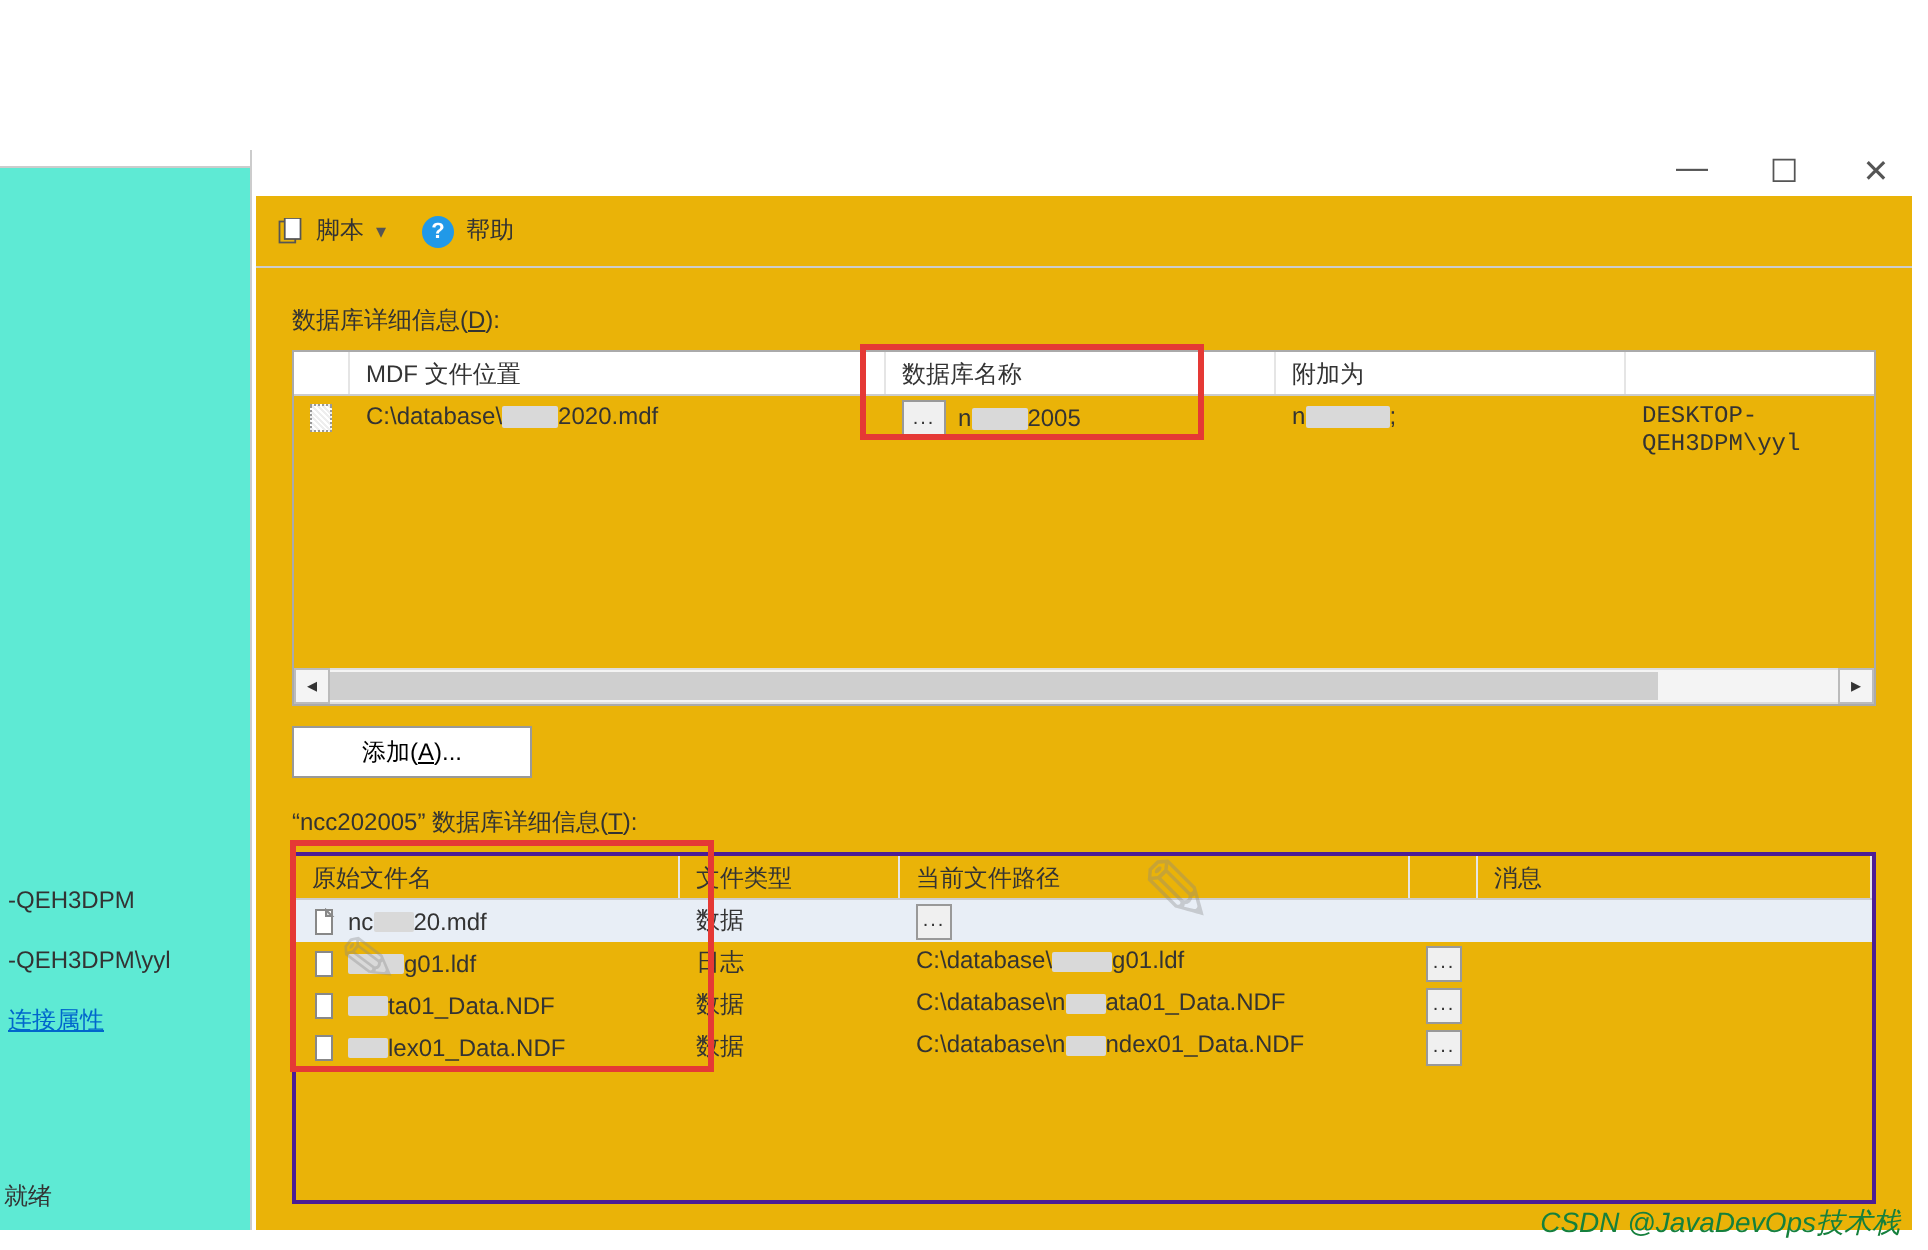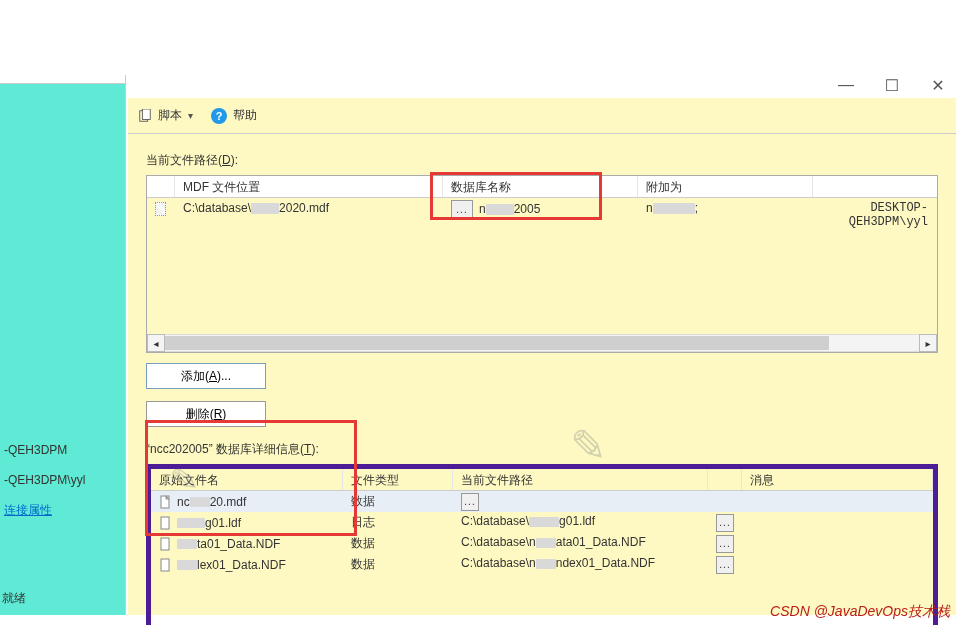--- a/index.html
+++ b/index.html
@@ -9,21 +9,21 @@
     .titlebar span { width: 16px; text-align: center; cursor: default; }
 
     .left-panel { position: absolute; left: 0; top: 75px; width: 126px; height: 540px; border-right: 1px solid #ccc; background: #5eead4; }
     .left-panel-top { height: 9px; border-bottom: 1px solid #ccc; background: #fff; }
     .left-top-label { position: absolute; left: 0; top: -2px; font-size: 12px; color: #333; }
     .left-items { margin-top: 345px; padding: 6px 4px; font-size: 12px; line-height: 30px; }
     .left-items div { white-space: nowrap; }
     .link { color: #0066cc; text-decoration: underline; cursor: pointer; }
     .left-bottom { position: absolute; bottom: 8px; left: 2px; }
 
-    .main { position: absolute; left: 128px; top: 98px; right: 8px; bottom: 10px; background: #fef9c3; }
+    .main { position: absolute; left: 128px; top: 98px; right: 8px; bottom: 10px; background: #eab308; }
 
     .toolbar { height: 36px; border-bottom: 1px solid #ccc; display: flex; align-items: center; gap: 6px; padding: 0 10px; }
     .tb-icon { width: 14px; height: 14px; display: inline-flex; align-items: center; justify-content: center; }
     .tb-text { font-size: 12px; }
     .dropdown-arrow { font-size: 10px; color: #555; margin-right: 12px; }
     .help-icon { width: 16px; height: 16px; border-radius: 50%; background: #2199e8; color: #fff; display: inline-flex; align-items: center; justify-content: center; font-size: 11px; font-weight: bold; }
 
     .content { padding: 18px 18px 8px 18px; }
 
     .section-label { font-size: 12px; margin-bottom: 6px; }
@@ -38,38 +38,38 @@
     .gh-attach { width: 175px; }
     .gh-owner { flex: 1; border-right: none; }
 
     .grid1-row { display: flex; height: 22px; font-size: 12px; }
     .gc { border-right: 1px solid transparent; padding: 3px 8px; font-family: 'Courier New', monospace; font-size: 12px; }
     .gc-sel { width: 28px; display: flex; align-items: center; justify-content: center; }
     .gc-sel .rowmarker { width: 14px; height: 14px; border: 1px dotted #999; background: repeating-linear-gradient(45deg,#eee,#eee 1px,#fff 1px,#fff 2px);}
     .gc-mdf { width: 268px; }
     .gc-dbname { width: 195px; display: flex; align-items: center; gap: 6px; }
     .gc-attach { width: 175px; }
-    .gc-owner { flex: 1; text-align: right; }
+    .gc-owner { flex: 1; }
 
     .ellipsis-btn { width: 22px; height: 18px; border: 1px solid #999; background: #f0f0f0; display: inline-flex; align-items: center; justify-content: center; font-size: 10px; letter-spacing: 1px; cursor: pointer; }
 
     .red-box1 { position: absolute; border: 3px solid #e53935; pointer-events: none; }
     .red-box-dbname { left: 430px; top: 172px; width: 172px; height: 48px; }
 
     .grid1-scroll { position: absolute; left: 0; right: 0; bottom: 0; height: 18px; display: flex; align-items: center; }
     .hscroll-left, .hscroll-right { width: 18px; height: 18px; border: 1px solid #bbb; background: #f4f4f4; display: flex; align-items: center; justify-content: center; font-size: 10px; cursor: pointer;}
     .hscroll-track { flex: 1; height: 18px; border-top: 1px solid #ddd; border-bottom: 1px solid #ddd; background: #f4f4f4; position: relative; }
     .hscroll-thumb { position: absolute; left: 0; top: 1px; height: 14px; width: 88%; background: #cfcfcf; }
 
     .btn-row { display: flex; justify-content: flex-end; gap: 12px; margin: 10px 0 14px 0; flex-direction: column; }
     .btn { width: 120px; height: 26px; border: 1px solid #7a9ebd; background: #fff; font-size: 12px; cursor: pointer; display: inline-flex; align-items: center; justify-content: center; font-family: inherit; }
     .btn:last-child { border-color: #999; }
     .btn .key { text-decoration: underline; }
 
-    .grid2 { border: 5px solid #4c1d95; height: 198px; position: relative; overflow: hidden; }
+    .grid2 { border: 2px solid #4c1d95; height: 176px; position: relative; overflow: hidden; }
     .g2h { display: flex; height: 22px; border-bottom: 1px solid #ccc; }
     .g2h div { border-right: 1px solid #e5e5e5; padding: 3px 8px; font-size: 12px; }
     .g2h-fn { width: 192px; }
     .g2h-ft { width: 110px; }
     .g2h-path { width: 255px; }
     .g2h-btn { width: 34px; border-right: 1px solid #e5e5e5; }
     .g2h-msg { flex: 1; border-right: none; font-family: Liberation Mono, monospace; }
 
     .g2r { display: flex; height: 21px; font-size: 12px; }
     .g2r div { padding: 2px 8px; font-family: 'Courier New', monospace; font-size: 12px; white-space: nowrap; overflow: hidden; }
@@ -79,21 +79,21 @@
     .g2r-btn { width: 34px; display: flex; align-items: center; }
     .g2r-msg { flex: 1; }
     .sel-row { background: #e8eef6; }
 
     .file-icon { width: 14px; height: 14px; display: inline-block; }
 
     .redact { display: inline-block; background: #d9d9d9; border-radius: 1px; vertical-align: middle; }
 
     .red-box-files { left: 145px; top: 420px; width: 212px; height: 116px; }
 
-    .watermark { position: absolute; right: 14px; bottom: 4px; color: #b91c1c; font-size: 14px; font-style: italic; pointer-events: none; font-family: sans-serif; }
+    .watermark { position: absolute; right: 14px; bottom: 4px; color: #15803d; font-size: 14px; font-style: italic; pointer-events: none; font-family: sans-serif; }
     .ghost-icon { position: absolute; opacity: .35; color: #888; pointer-events: none; }
     .ghost1 { left: 570px; top: 420px; font-size: 44px; }
     .ghost2 { left: 170px; top: 460px; font-size: 34px; transform: rotate(-8deg); }
   </style>
 </head>
 <body>
 
 <div class="left-top-label" style="top:76px; left:0;">数据库</div>
 
 <div class="titlebar">
@@ -123,21 +123,21 @@
     </span>
     <span class="tb-text">脚本</span>
     <span class="dropdown-arrow">▾</span>
     <span class="help-icon">?</span>
     <span class="tb-text">帮助</span>
   </div>
 
   <div class="content">
 
     <div class="section-label">
-      <span>当前文件路径(</span><span class="key">D</span><span>):</span>
+      <span>数据库详细信息(</span><span class="key">D</span><span>):</span>
     </div>
 
     <div class="grid1">
       <div class="grid1-header">
         <div class="gh gh-sel"></div>
         <div class="gh gh-mdf">MDF 文件位置</div>
         <div class="gh gh-dbname">数据库名称</div>
         <div class="gh gh-attach">附加为</div>
       </div>
       <div class="grid1-row">
@@ -164,25 +164,20 @@
           </div>
         <div class="hscroll-right">▸</div>
       </div>
     </div>
 
     <div class="btn-row">
       <button class="btn">
         <span>添加(</span>
           <span class="key">A</span>
           <span>)...</span>
-      </button>
-      <button class="btn">
-        <span>删除(</span>
-          <span class="key">R</span>
-          <span>)</span>
       </button>
     </div>
 
     <div class="section-label">
       <span>“</span><span>ncc202005</span><span>” 数据库详细信息(</span><span class="key">T</span><span>):</span>
     </div>
 
     <div class="grid2">
       <div class="g2h">
         <div class="g2h-fn">原始文件名</div>

